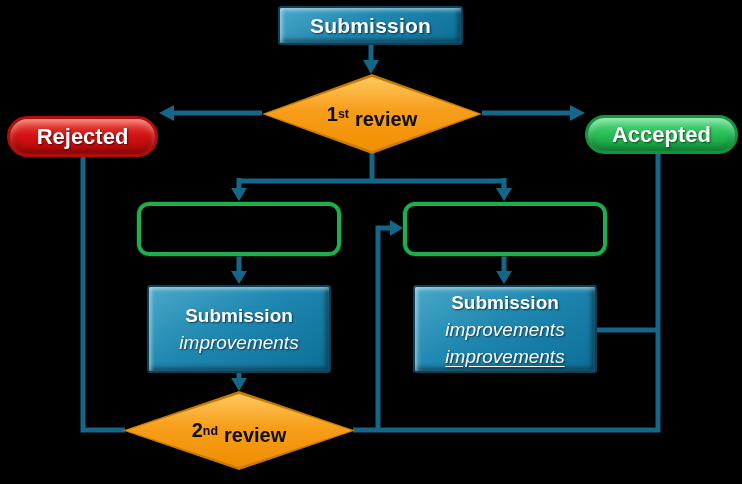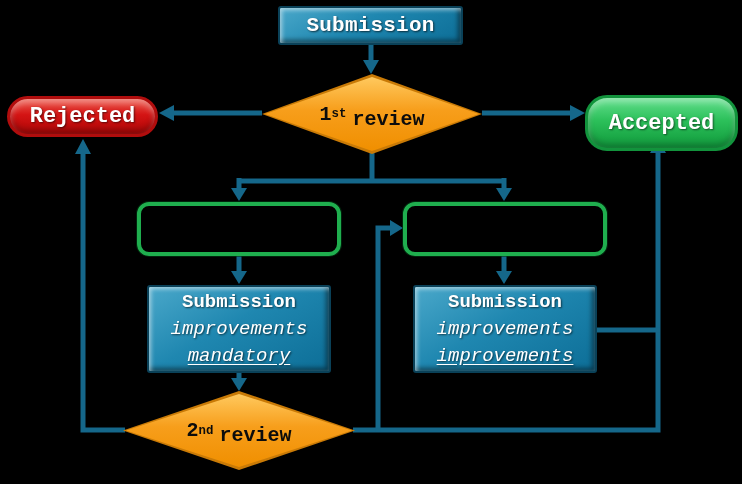--- a/index.html
+++ b/index.html
@@ -12,21 +12,21 @@
     --node-red:#d41414;
     --node-red-border:#b00d0d;
     --node-green:#2cc05a;
     --node-green-border:#12933c;
     --outline-green:#1fae4e;
   }
   html,body{margin:0;padding:0;background:#222;}
   .canvas{
     position:relative;width:742px;height:484px;overflow:hidden;
     background:var(--background);
-    font-family:Liberation Mono, monospace;
+    font-family:Liberation Sans, sans-serif;
   }
   .canvas *{box-sizing:border-box;}
   svg.wires{position:absolute;left:0;top:0;z-index:1;}
   svg.wires path{stroke:var(--connector);stroke-width:5;fill:none;}
   svg.wires polygon{fill:var(--connector);stroke:none;}
   .node{position:absolute;z-index:2;display:flex;align-items:center;justify-content:center;}
   .shiny-blue{
     background:linear-gradient(150deg,#4aa8ca 0%,var(--node-blue) 45%,#0d6e97 100%);
     border:2px solid var(--node-blue-border);
     box-shadow:inset 2px 2px 4px rgba(255,255,255,.55), inset -3px -3px 5px rgba(0,0,0,.5);
@@ -34,20 +34,21 @@
   }
   .white-label{
     color:#fff;font-weight:bold;font-size:21px;
     text-shadow:1px 1px 2px rgba(0,0,0,.65);
     letter-spacing:.2px;
   }
   .pill{
     border-radius:22px;
     color:#fff;font-weight:bold;font-size:22px;
     text-shadow:1px 1px 2px rgba(0,0,0,.55);
+    margin-top:20px;
   }
   .pill-red{
     background:linear-gradient(to bottom,#ee5a4d 0%,var(--node-red) 45%,#c00c0c 75%,#a90707 100%);
     border:3px solid var(--node-red-border);
     box-shadow:inset 0 4px 6px rgba(255,255,255,.35), inset 0 -4px 6px rgba(0,0,0,.25);
   }
   .pill-green{
     background:linear-gradient(to bottom,#63df8d 0%,var(--node-green) 45%,#1aa746 80%,#119b3e 100%);
     border:3px solid var(--node-green-border);
     box-shadow:inset 0 4px 6px rgba(255,255,255,.35), inset 0 -4px 6px rgba(0,0,0,.25);
@@ -151,32 +152,31 @@
       <span>1</span>
         <sup>st</sup>
         <span class="rw">review</span>
     </div>
   </div>
 
   <div class="node pill pill-red" style="left:7px;top:96px;width:151px;height:41px;">
     <span>Rejected</span>
   </div>
 
-  <div class="node pill pill-green" style="left:585px;top:95px;width:153px;height:56px;">
+  <div class="node pill pill-green" style="left:585px;top:95px;width:153px;height:39px;">
     <span>Accepted</span>
   </div>
 
   <div class="node outline-box" style="left:137px;top:202px;width:204px;height:54px;"></div>
 
   <div class="node outline-box" style="left:403px;top:202px;width:204px;height:54px;"></div>
 
   <div class="node shiny-blue text-box" style="left:147px;top:285px;width:184px;height:88px;">
     <span class="b">Submission</span>
     <span class="i">improvements</span>
-    <span class="u">mandatory</span>
   </div>
 
   <div class="node shiny-blue text-box" style="left:413px;top:285px;width:184px;height:88px;">
     <span class="b">Submission</span>
     <span class="i">improvements</span>
     <span class="u">improvements</span>
   </div>
 
   <div class="diamond" style="left:123px;top:391px;width:232px;height:79px;">
     <div class="dia-outer"></div>

